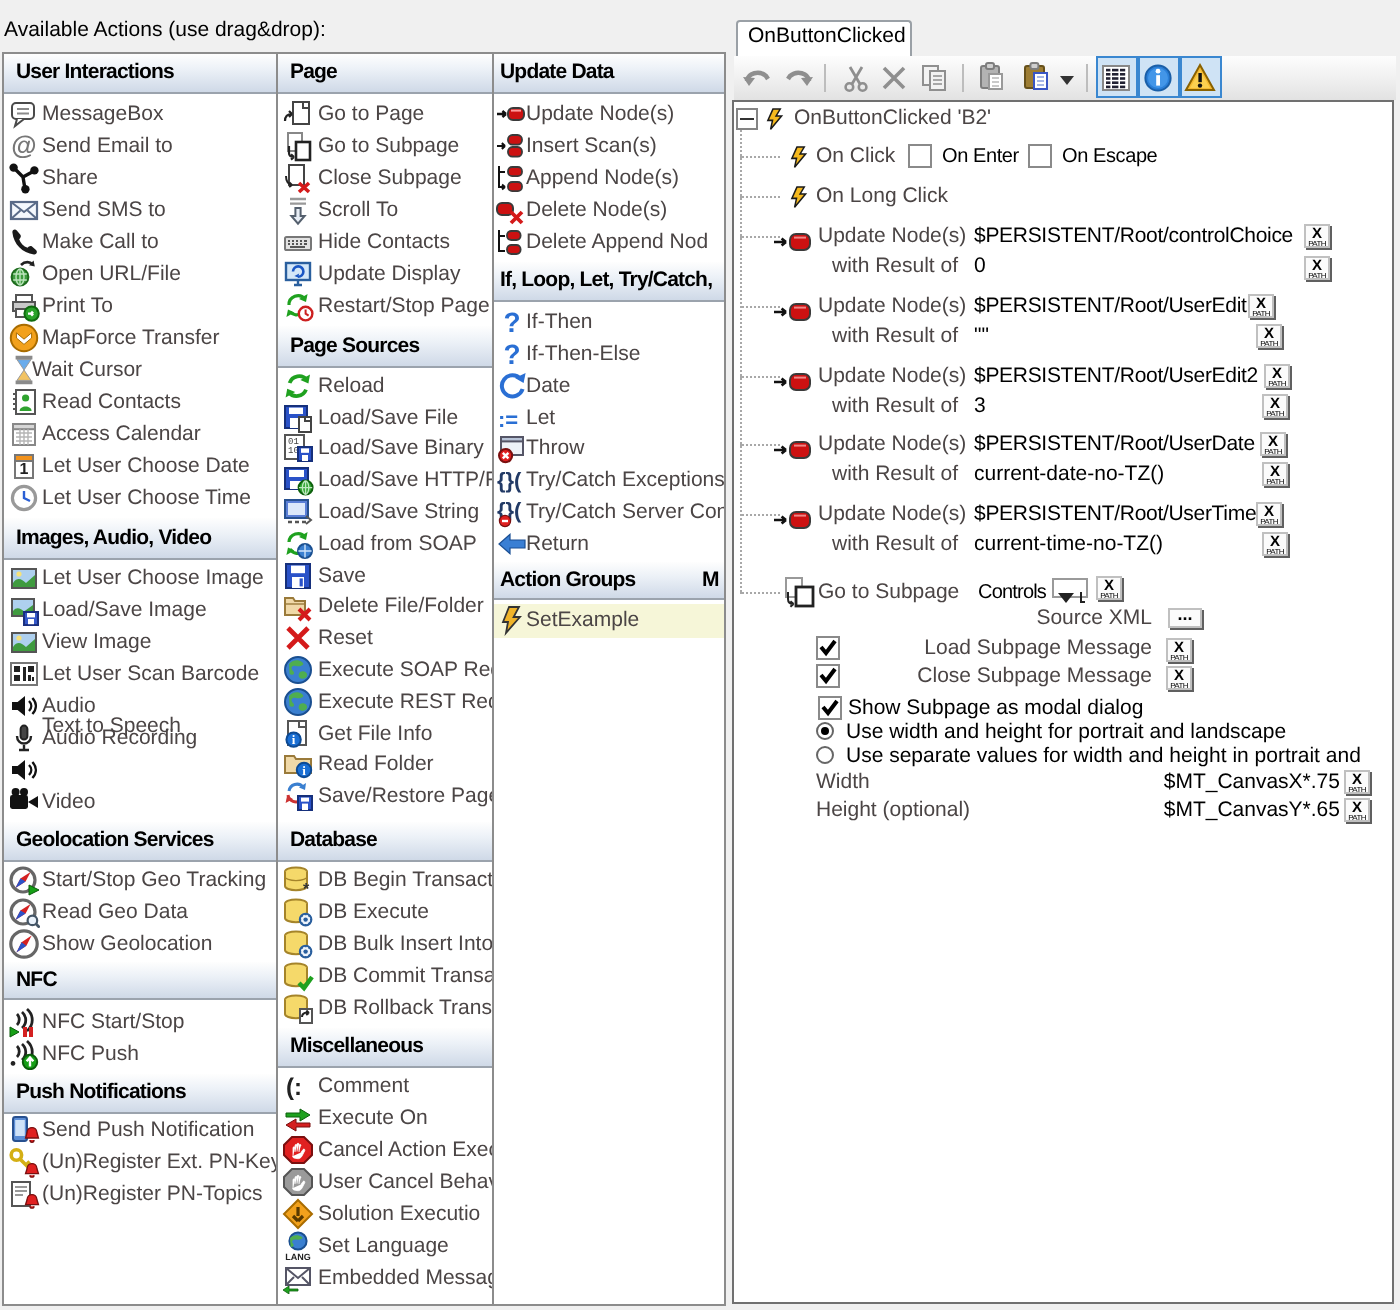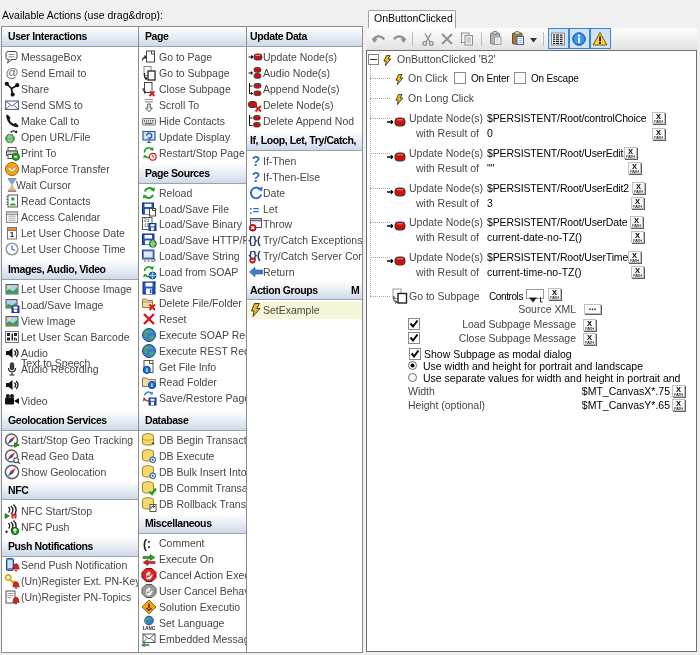--- a/index.html
+++ b/index.html
@@ -441,21 +441,21 @@
       <path d="M0.5 8 h4.5 M5 8 l-1.8-1.5 M5 8 l-1.8 1.5" stroke="#111" stroke-width="1.2" fill="none"></path>
       <rect x="6" y="5" width="8" height="6" rx="2.5" fill="#cc1111" stroke="#3a3a3a" stroke-width="1"></rect>
       <path d="M7.5 6.3 h5" stroke="#ff9999" stroke-width="1"></path>
     </svg></div>
 <div class="row" style="left:263px;top:49px;width:99px">Update Node(s)</div>
 <div class="ic" style="left:248px;top:65px"><svg width="16" height="16" viewBox="0 0 16 16">
       <path d="M0.5 8 h4 M4.5 8 l-1.6-1.4 M4.5 8 l-1.6 1.4" stroke="#111" stroke-width="1.1" fill="none"></path>
       <rect x="6" y="2.5" width="7" height="4.8" rx="2.2" fill="#cc1111" stroke="#3a3a3a" stroke-width=".9"></rect>
       <rect x="6" y="8.5" width="7" height="4.8" rx="2.2" fill="#cc1111" stroke="#3a3a3a" stroke-width=".9"></rect>
     </svg></div>
-<div class="row" style="left:263px;top:65px;width:99px">Audio Node(s)</div>
+<div class="row" style="left:263px;top:65px;width:99px">Insert Scan(s)</div>
 <div class="ic" style="left:248px;top:81px"><svg width="16" height="16" viewBox="0 0 16 16">
       <path d="M1.5 2 V12.5 H4.5 M1.5 5 H4.5 M4.5 12.5 l-1.5-1.2 M4.5 12.5 l-1.5 1.2" stroke="#111" stroke-width="1" fill="none"></path>
       <rect x="6" y="2.5" width="7" height="4.6" rx="2.1" fill="#cc1111" stroke="#3a3a3a" stroke-width=".9"></rect>
       <rect x="6" y="10" width="7" height="4.6" rx="2.1" fill="#cc1111" stroke="#3a3a3a" stroke-width=".9"></rect>
     </svg></div>
 <div class="row" style="left:263px;top:81px;width:99px">Append Node(s)</div>
 <div class="ic" style="left:248px;top:97px"><svg width="16" height="16" viewBox="0 0 16 16">
       <rect x="0.5" y="4.5" width="8" height="6" rx="2.5" fill="#cc1111" stroke="#3a3a3a" stroke-width="1"></rect>
       <path d="M7.5 9 L13 14.5 M13 9 L7.5 14.5" stroke="#d41a1a" stroke-width="1.9"></path>
     </svg></div>

